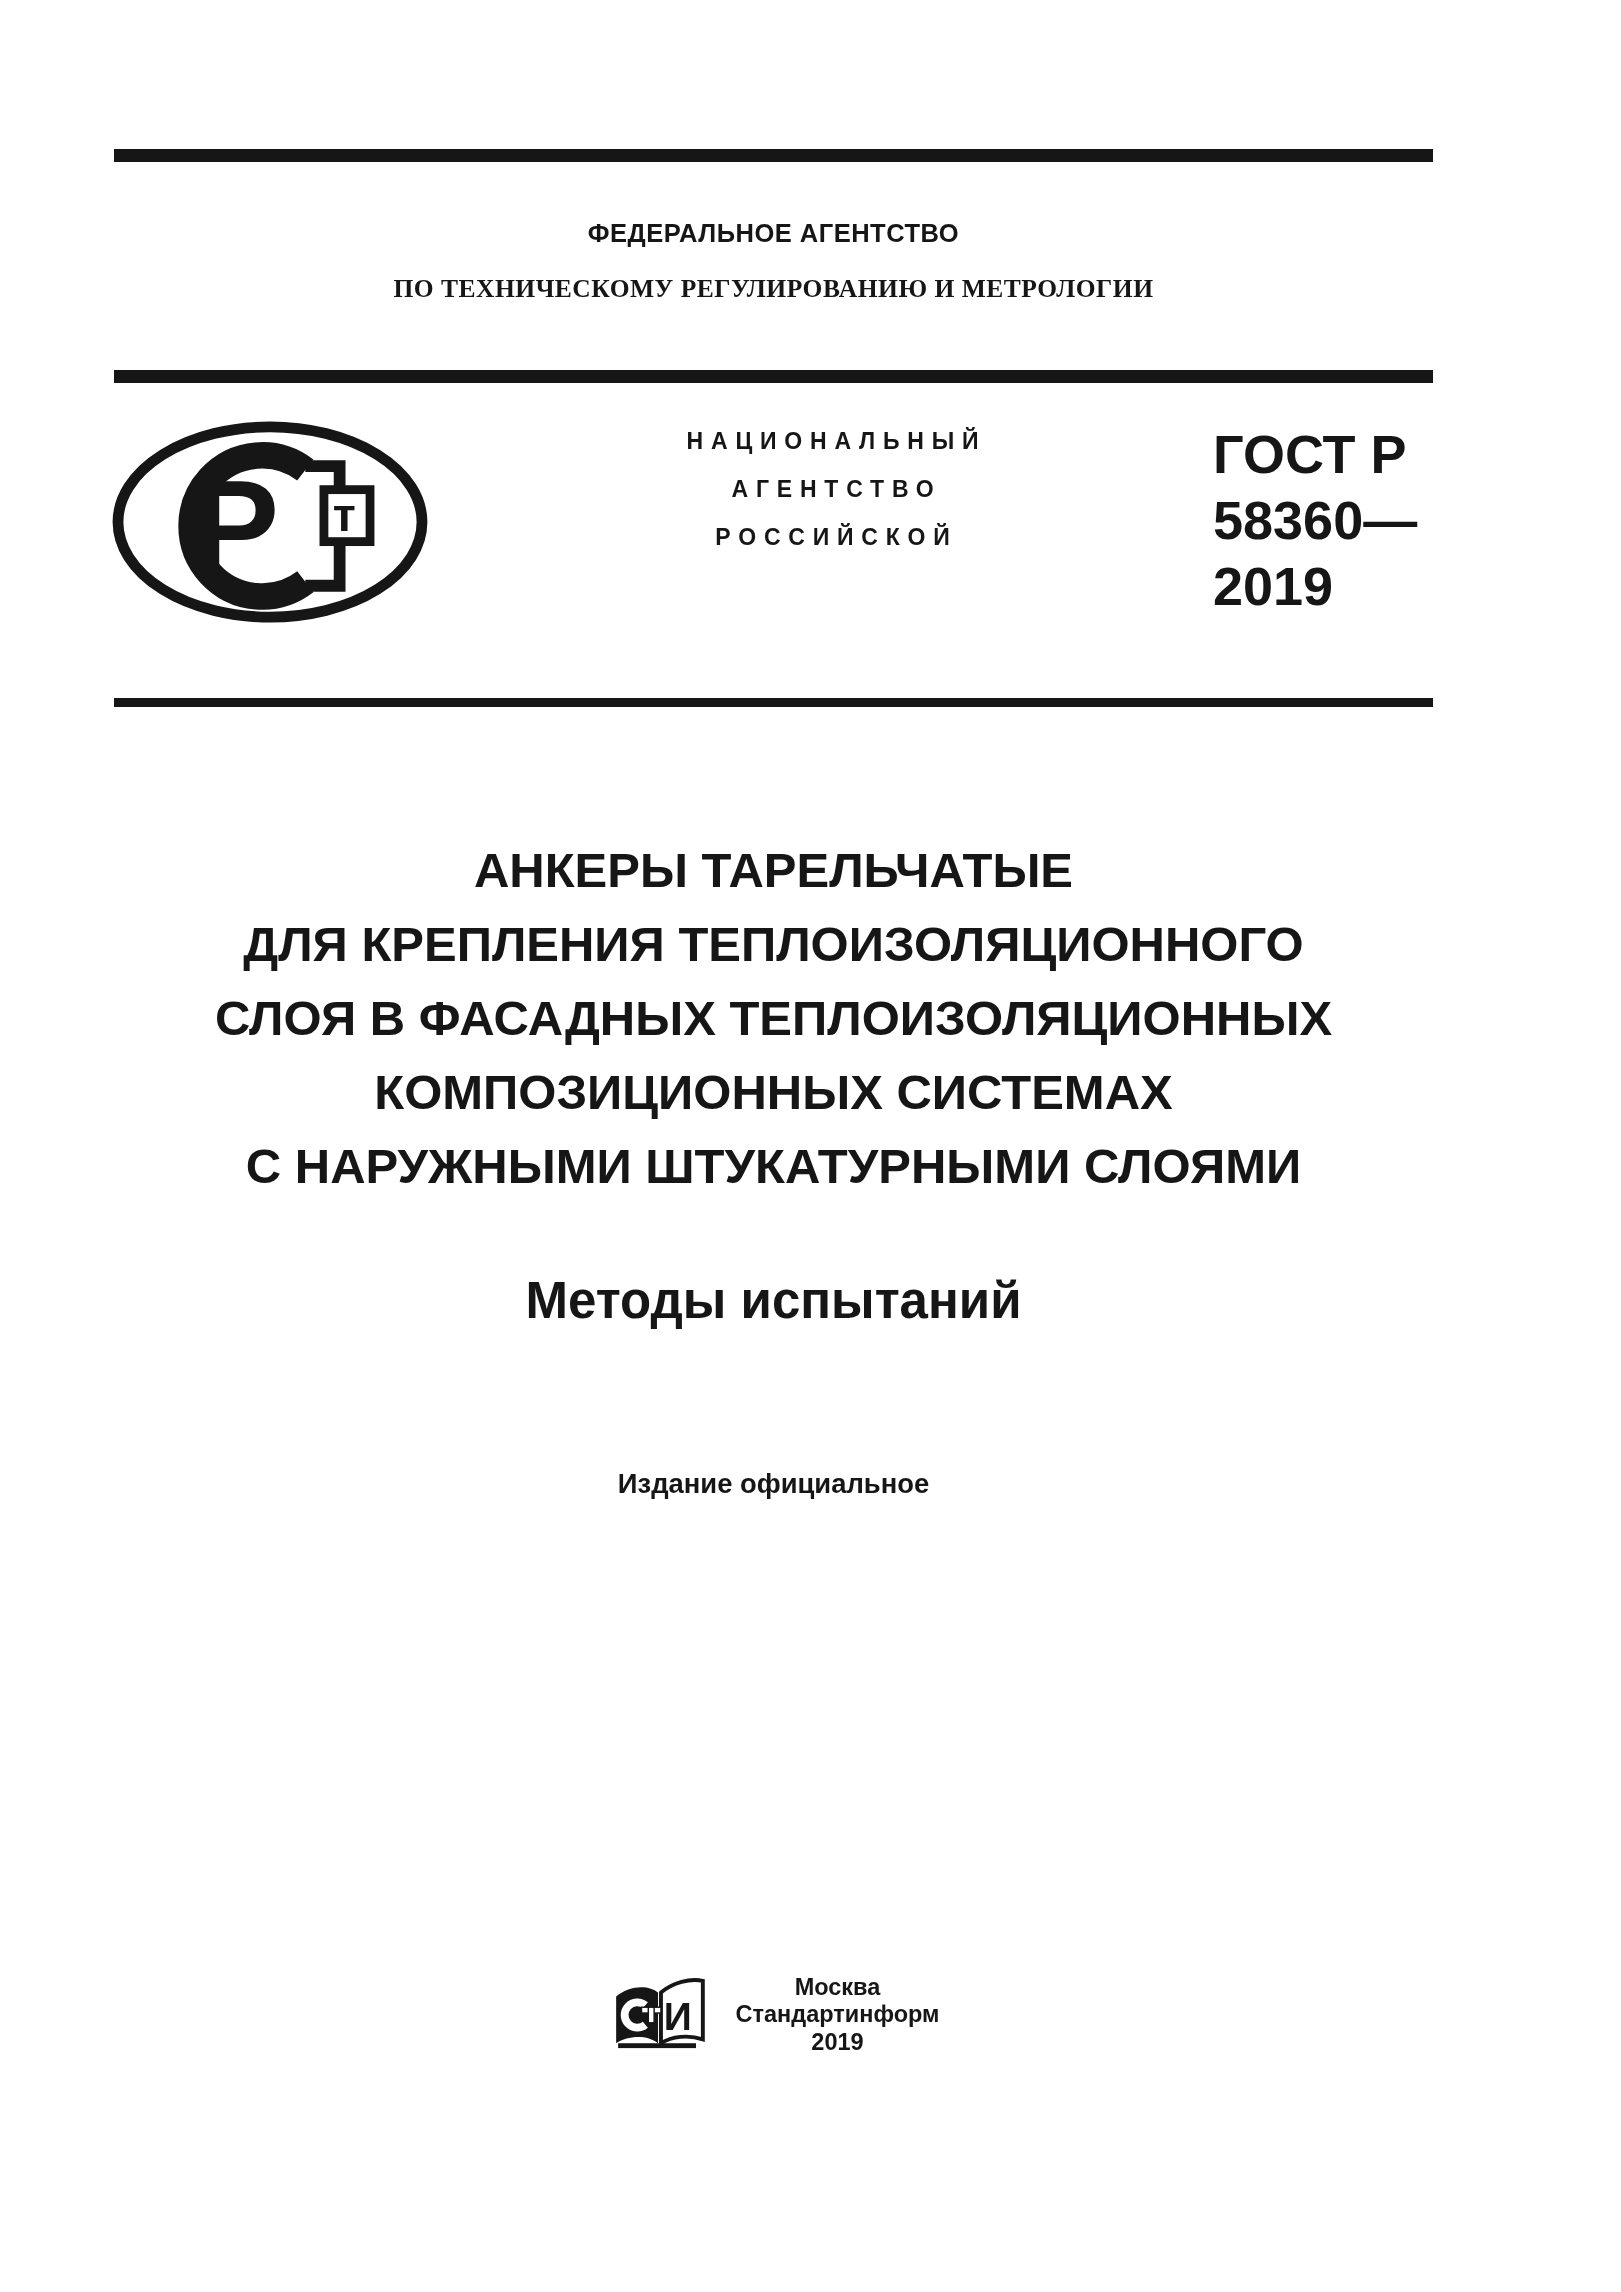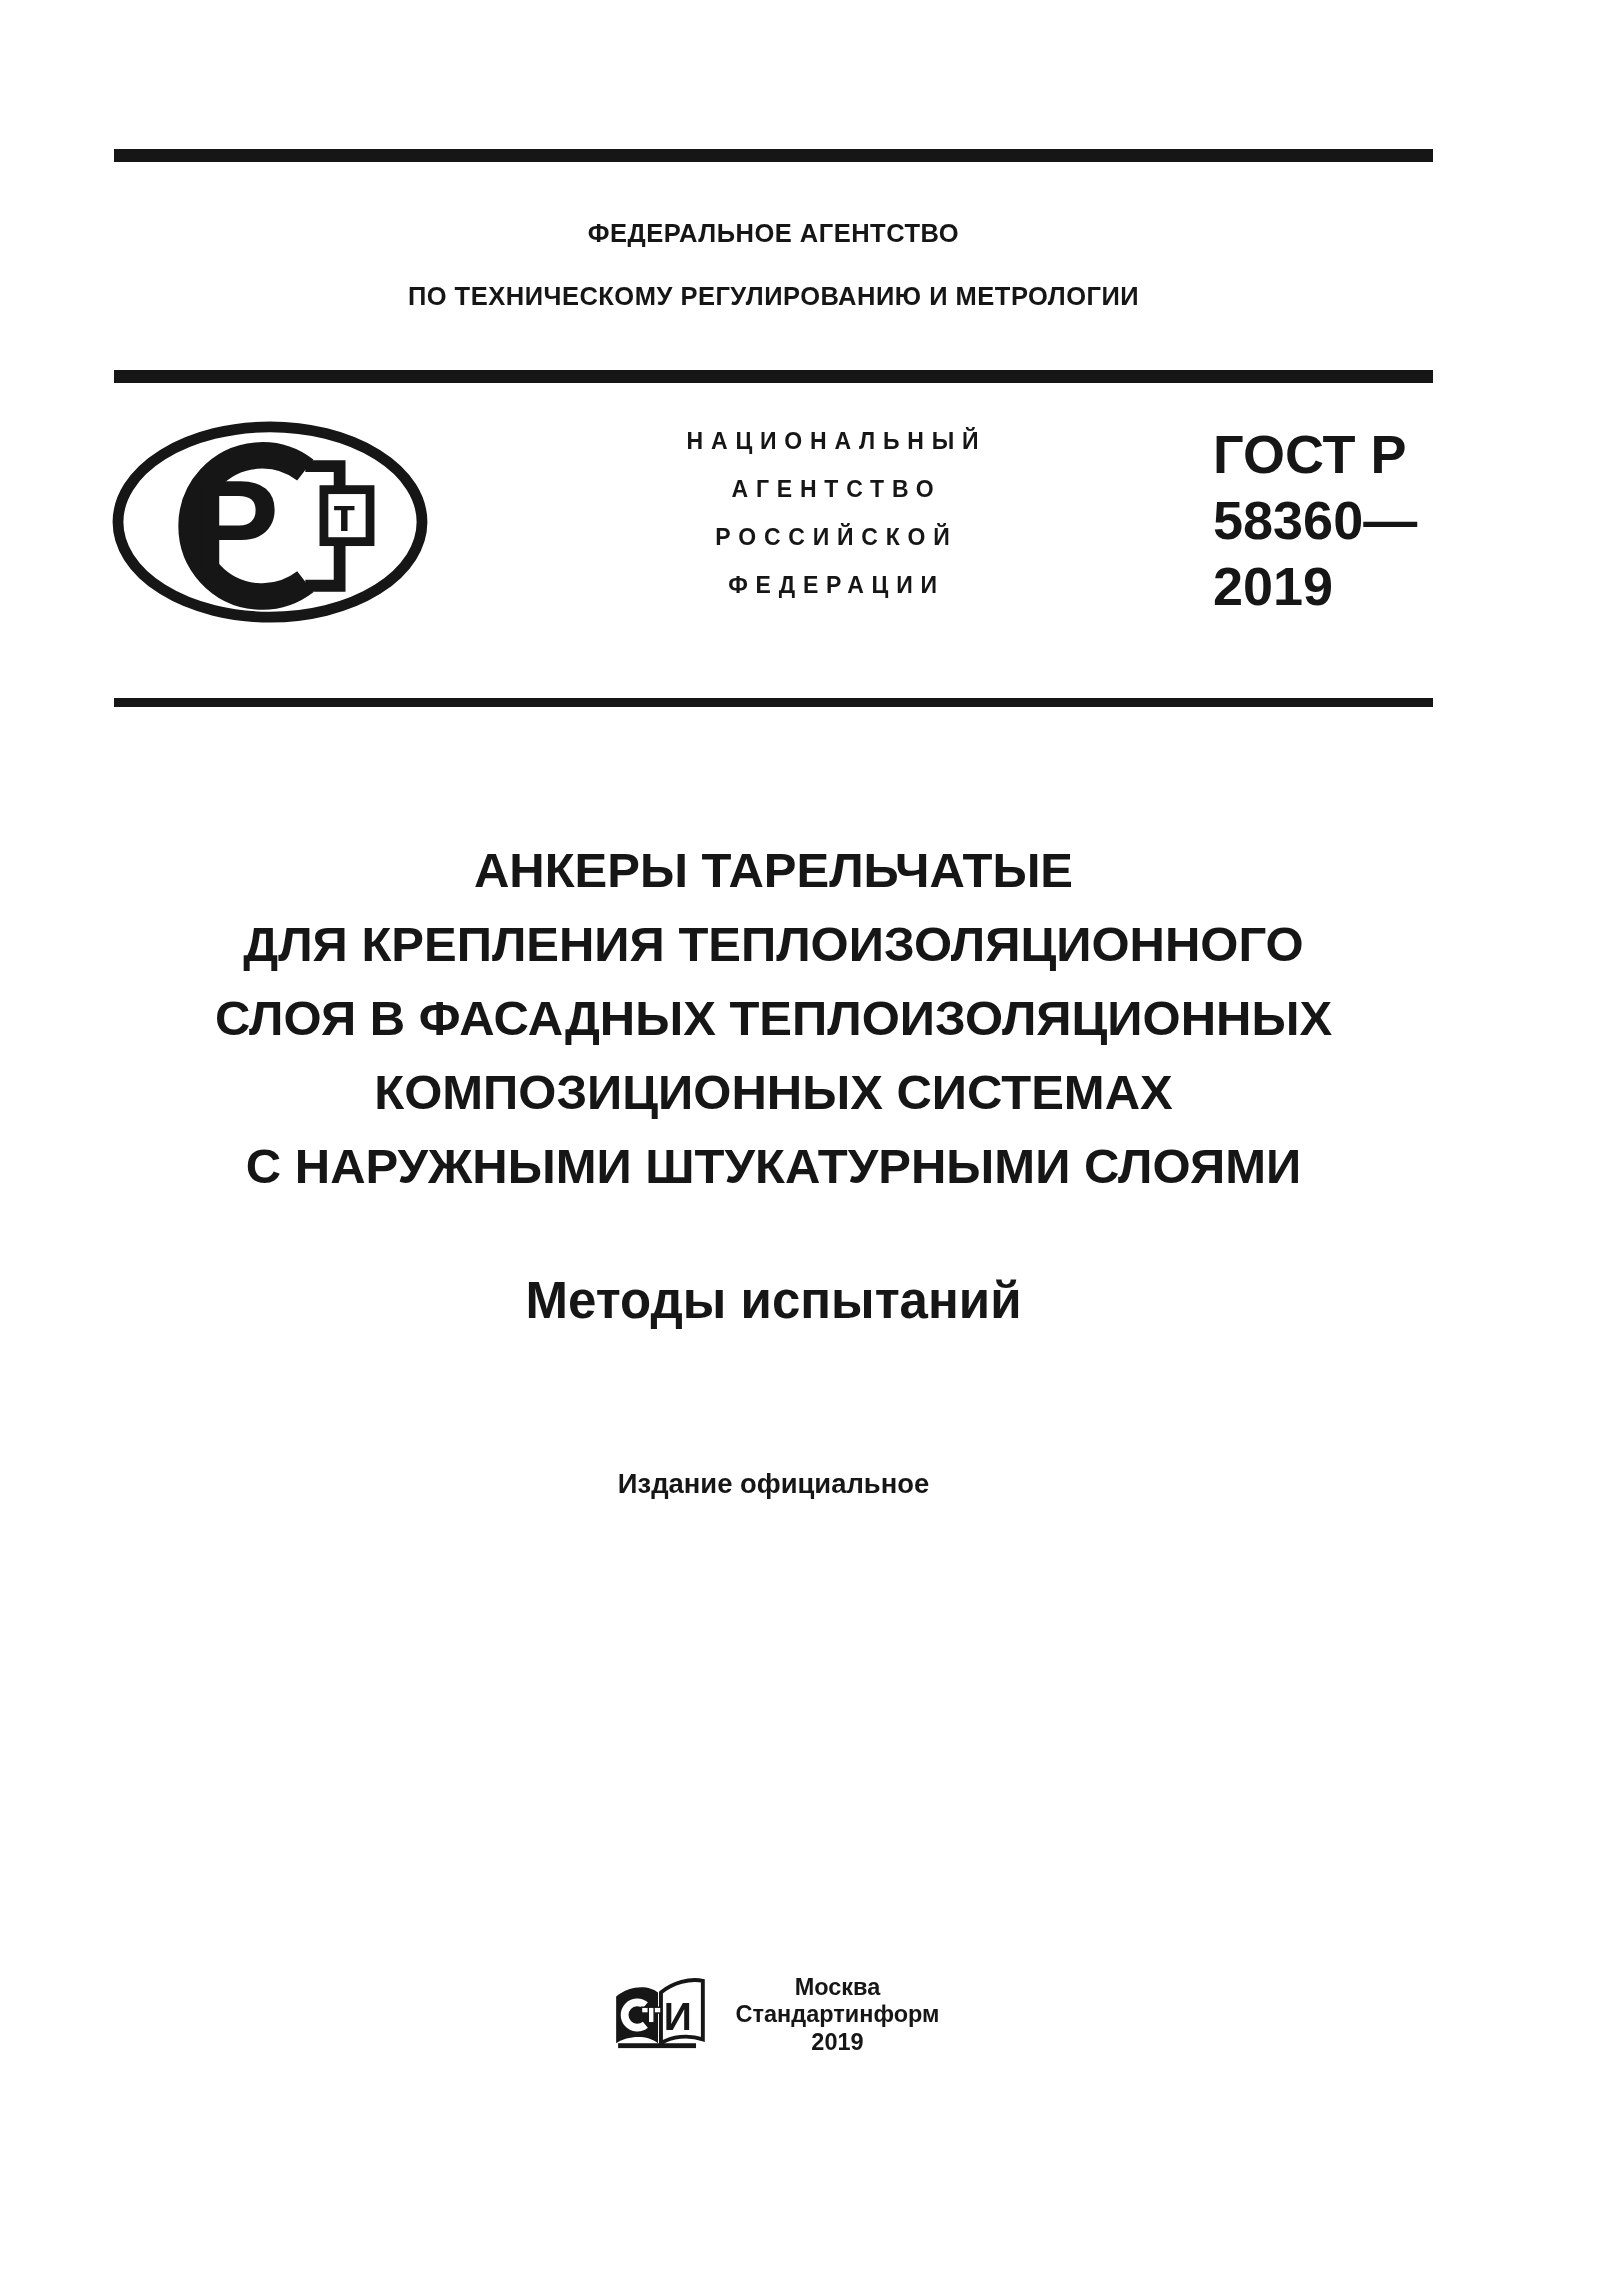--- a/index.html
+++ b/index.html
@@ -17,21 +17,21 @@
   .rule-1{top:149px;height:12.7px;}
   .rule-2{top:370px;height:12.7px;}
   .rule-3{top:698px;height:8.8px;}
 
   .agency-line{
     position:absolute;left:114px;width:1319px;
     text-align:center;font-weight:700;font-size:25.5px;line-height:29px;
     letter-spacing:0.5px;white-space:nowrap;
   }
   .agency-line-1{top:219px;}
-  .agency-line-2{top:282px;}
+  .agency-line-2{top:274px;font-family:Liberation Serif, serif;}
 
   .rst-emblem{position:absolute;left:111px;top:421px;width:318px;height:203px;}
 
   .type-block{
     position:absolute;left:513px;top:417px;width:647px;
     text-align:center;font-weight:700;font-size:23px;line-height:48px;
     letter-spacing:7.8px;white-space:nowrap;
   }
   .designation{
     position:absolute;left:1213px;top:421px;width:225px;
@@ -81,21 +81,20 @@
     <path d="M 198 46 L 233 46 L 233 168 L 198 168" fill="none" stroke="#161616" stroke-width="12"></path>
     <text x="82" y="154" font-size="134" font-weight="bold" fill="#161616" font-family="Liberation Sans, sans-serif">Р</text>
     <rect x="217" y="70" width="47" height="53" fill="#ffffff" stroke="#161616" stroke-width="9"></rect>
     <text x="226" y="112" font-size="48" font-weight="bold" fill="#161616" font-family="Liberation Sans, sans-serif">т</text>
   </svg>
 
   <div class="type-block">
     <div>НАЦИОНАЛЬНЫЙ</div>
     <div>АГЕНТСТВО</div>
     <div>РОССИЙСКОЙ</div>
-    <div>ФЕДЕРАЦИИ</div>
   </div>
 
   <div class="designation">
     <div>ГОСТ Р</div>
     <div>58360—</div>
     <div>2019</div>
   </div>
 
   <div class="rule rule-3"></div>
 

